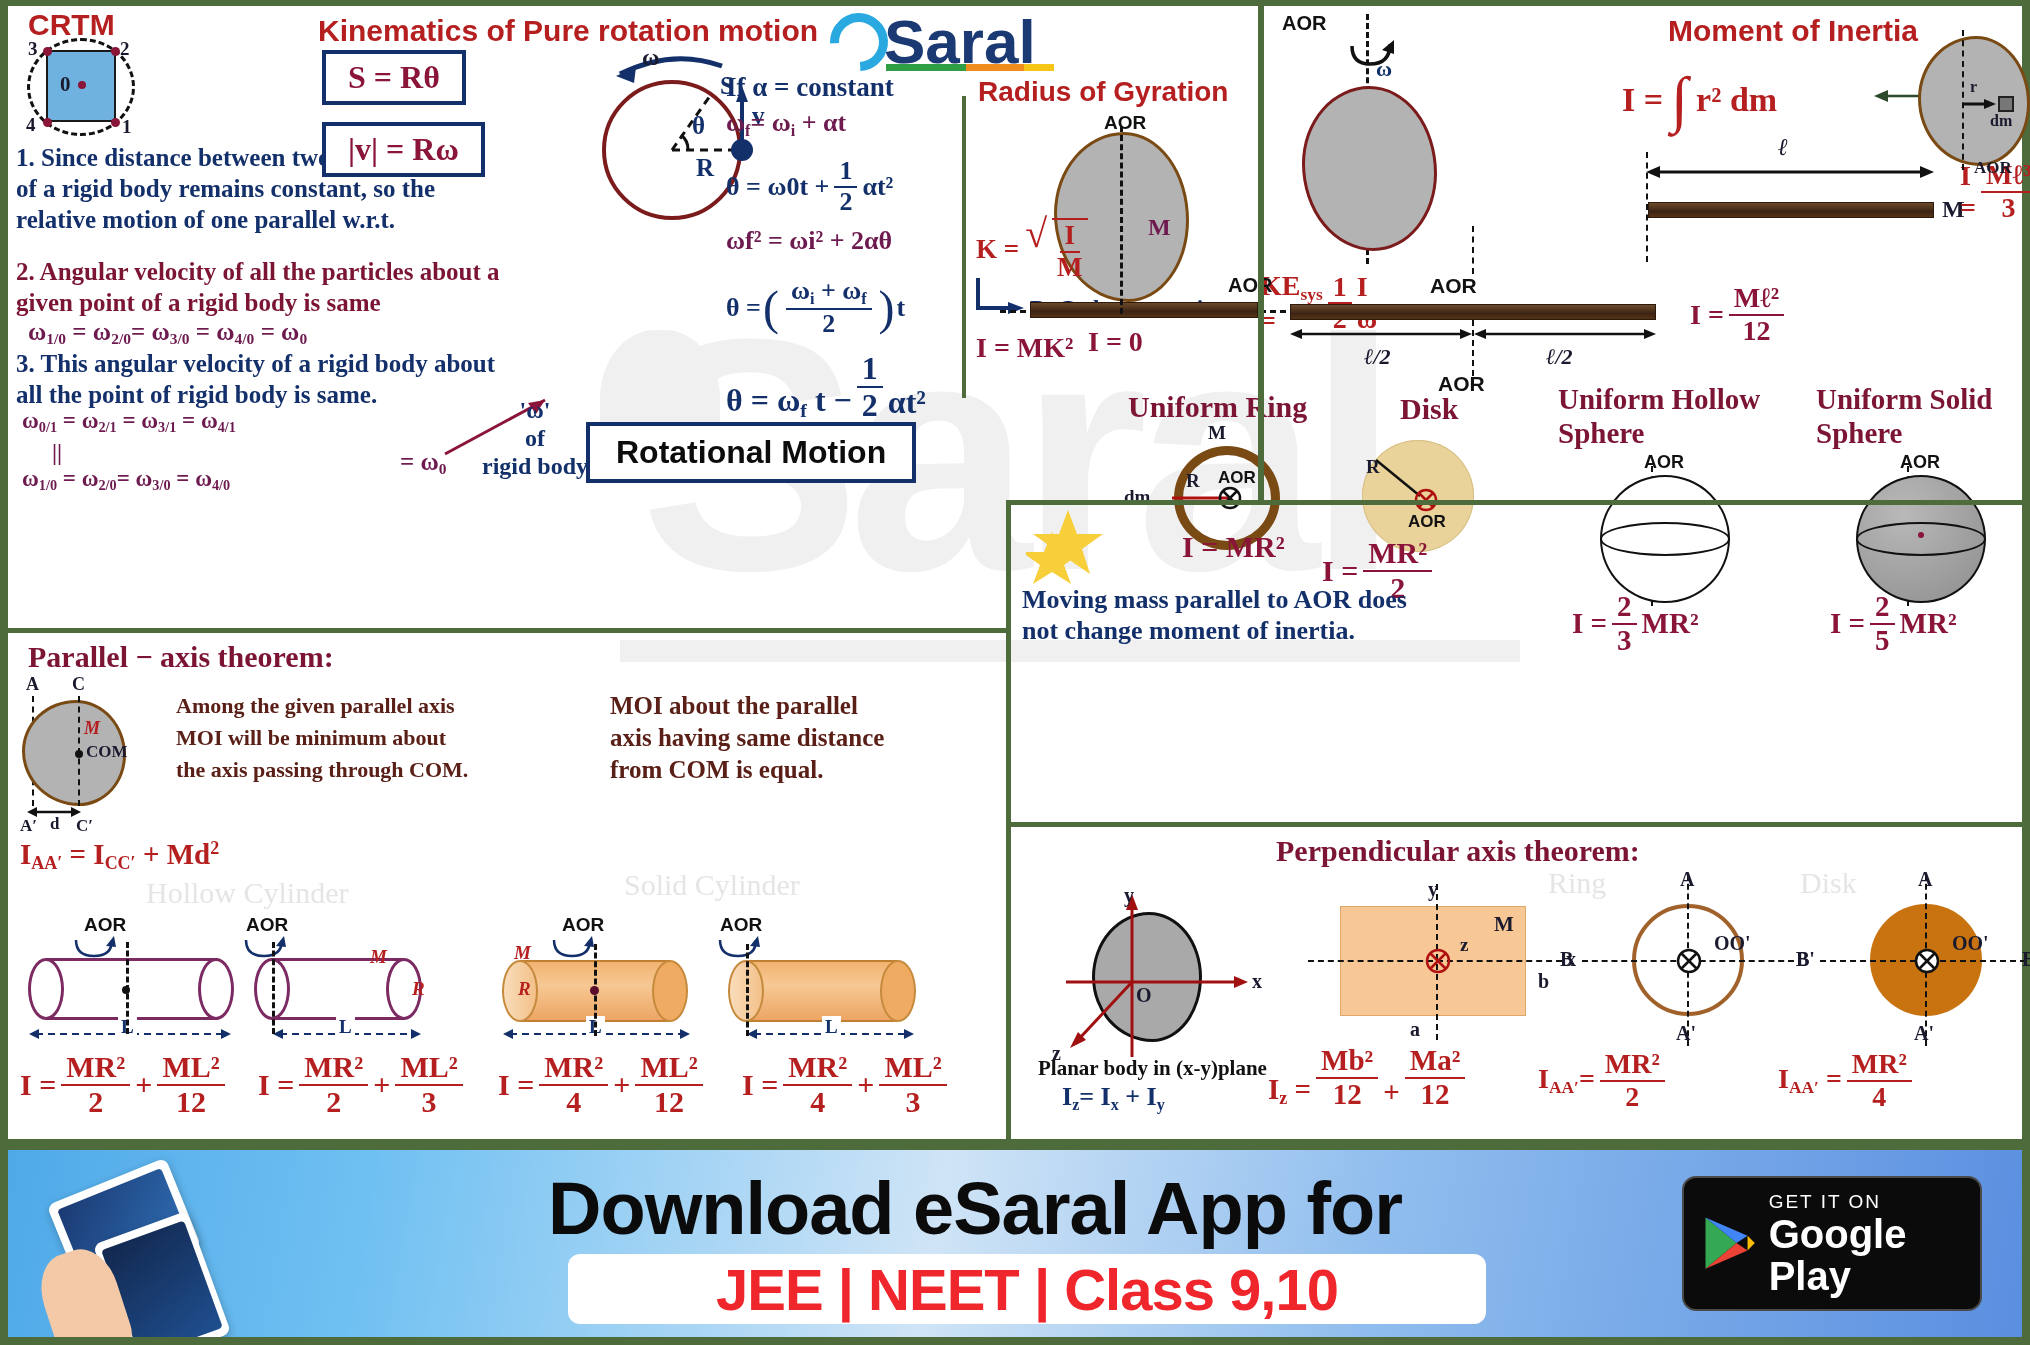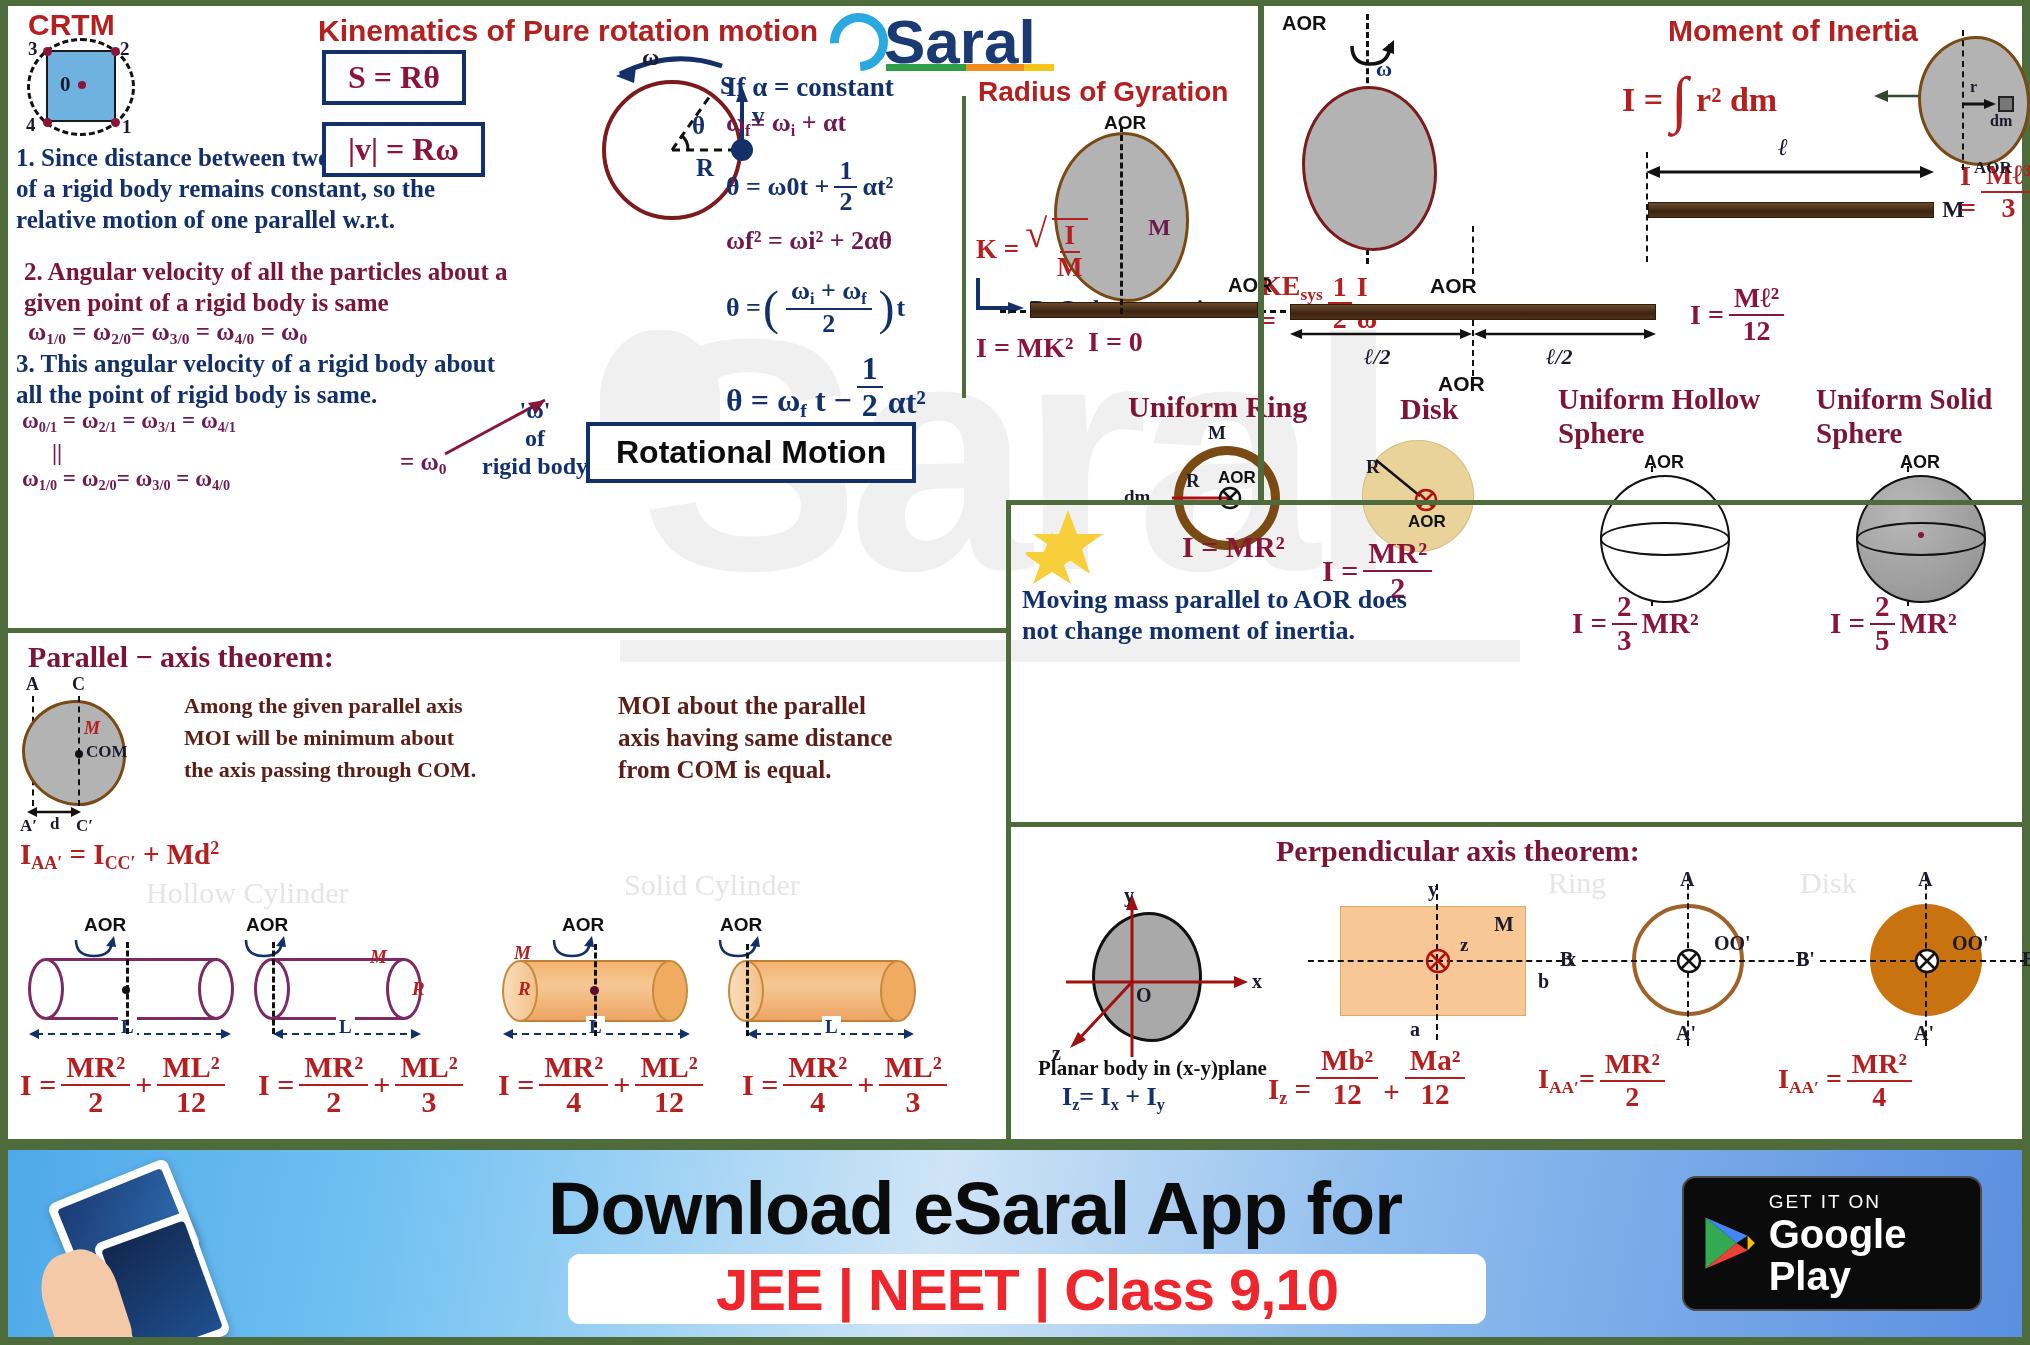--- a/index.html
+++ b/index.html
@@ -28,21 +28,21 @@
     position:absolute; left:600px; top:330px; width:120px; height:150px;
     background:#f0f0f0; border-radius:46% 46% 30% 30%; z-index:0;
   }
 
   
   .ttl-red    { color:#b51f1f; font-family:"Liberation Sans",sans-serif; font-weight:700; }
   .ttl-maroon { color:#7b1533; font-weight:700; }
   .ttl-navy   { color:#e5e5e5; font-weight:400; }
   .tx-navy    { color:#13306b; font-weight:700; }
   .tx-maroon  { color:#8a1538; font-weight:700; }
-  .tx-brown   { color:#5a2017; font-weight:700;margin-left:8px; }
+  .tx-brown   { color:#5a2017; font-weight:700; }
   .tx-dark    { color:#1a1a2e; font-weight:700; }
   .tx-purple  { color:#6d1a4f; font-weight:700; }
   .tx-red     { color:#b51f1f; font-weight:700; }
   .tx-black   { color:#111; font-weight:700; }
   .sans { font-family:"Liberation Sans", sans-serif; }
 
   .abs { position:absolute; z-index:3; }
   .nowrap { white-space:nowrap; }
 
   

